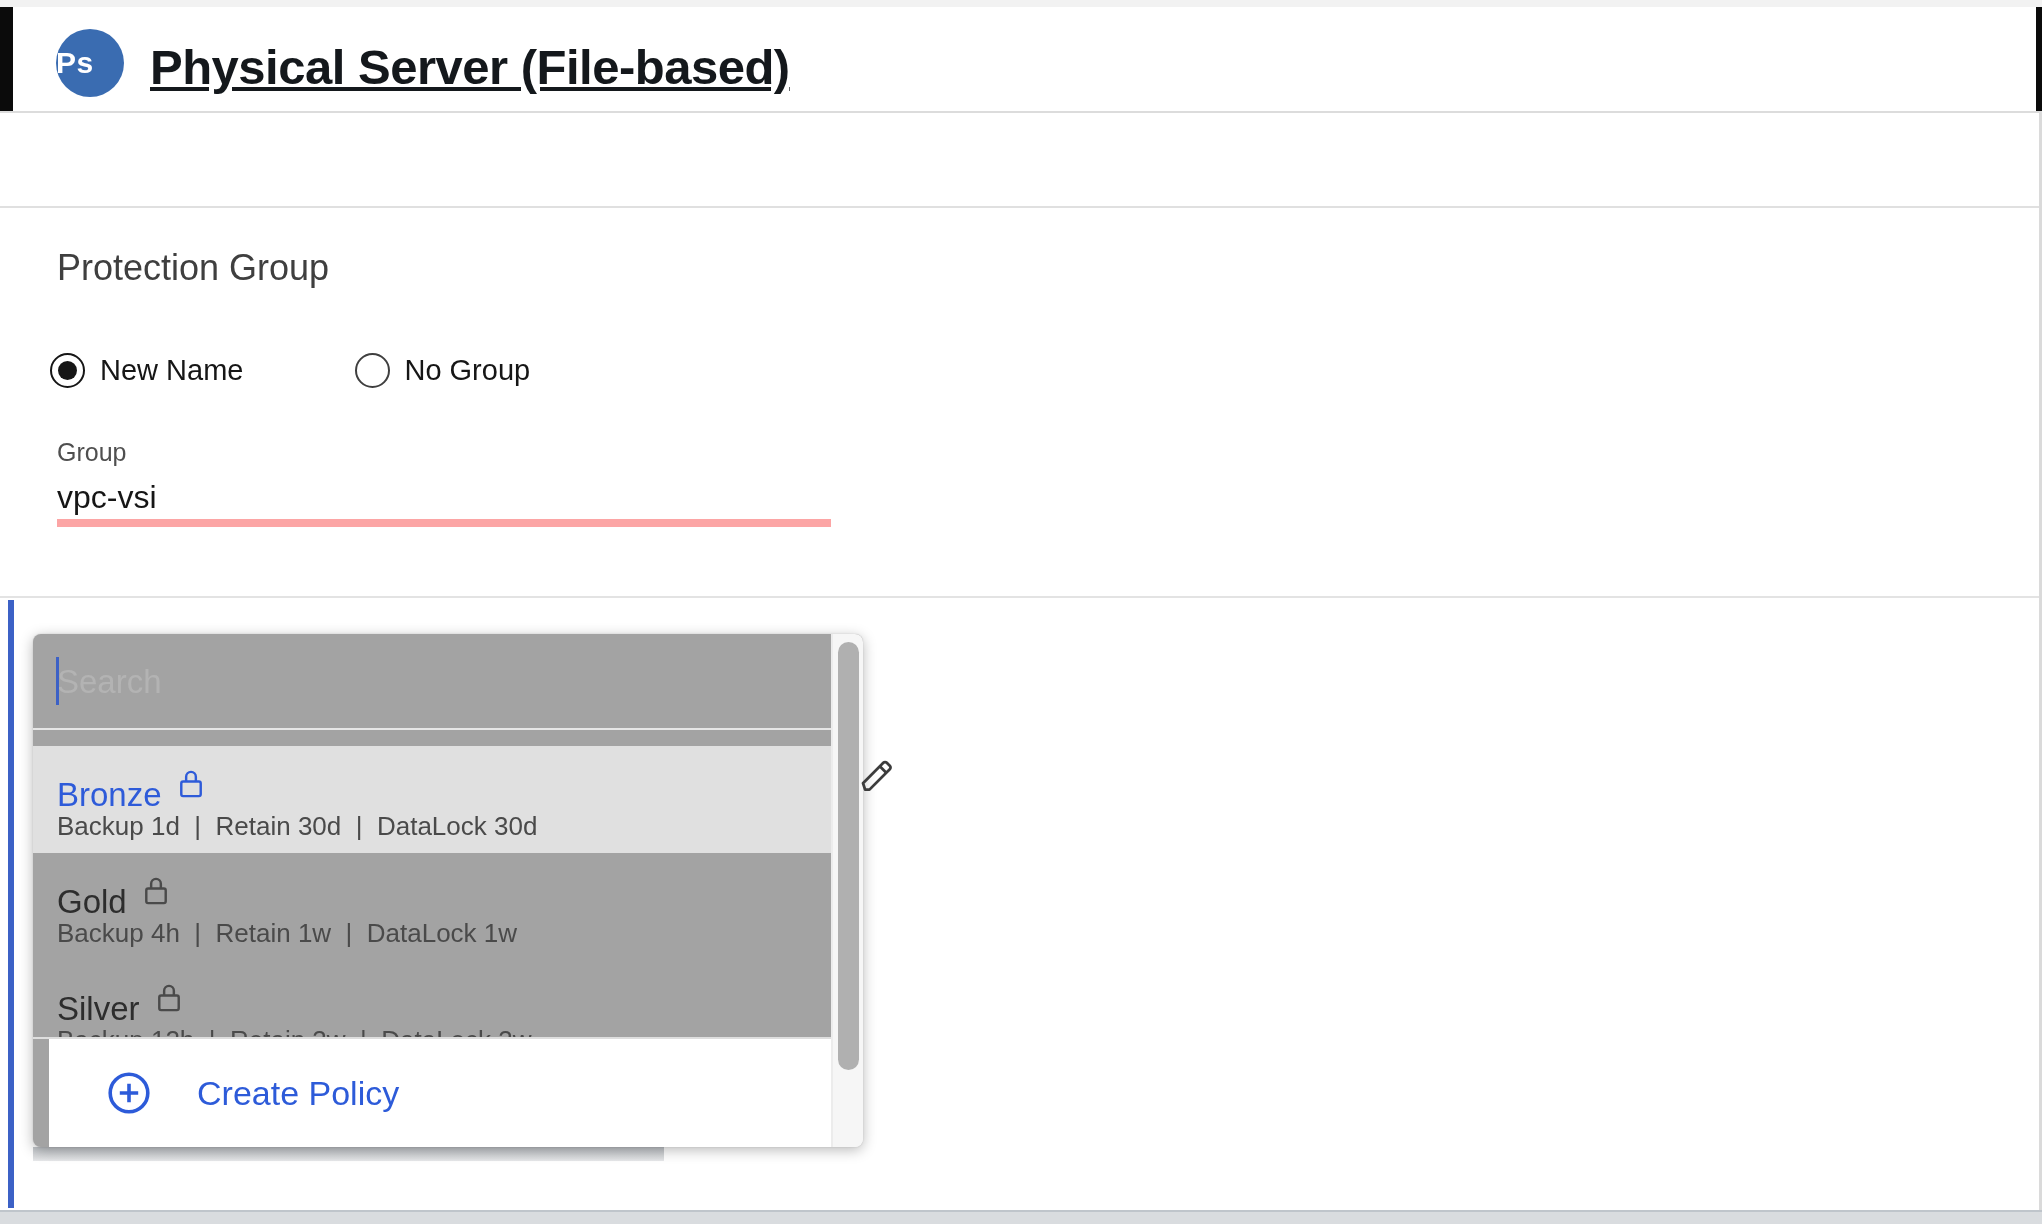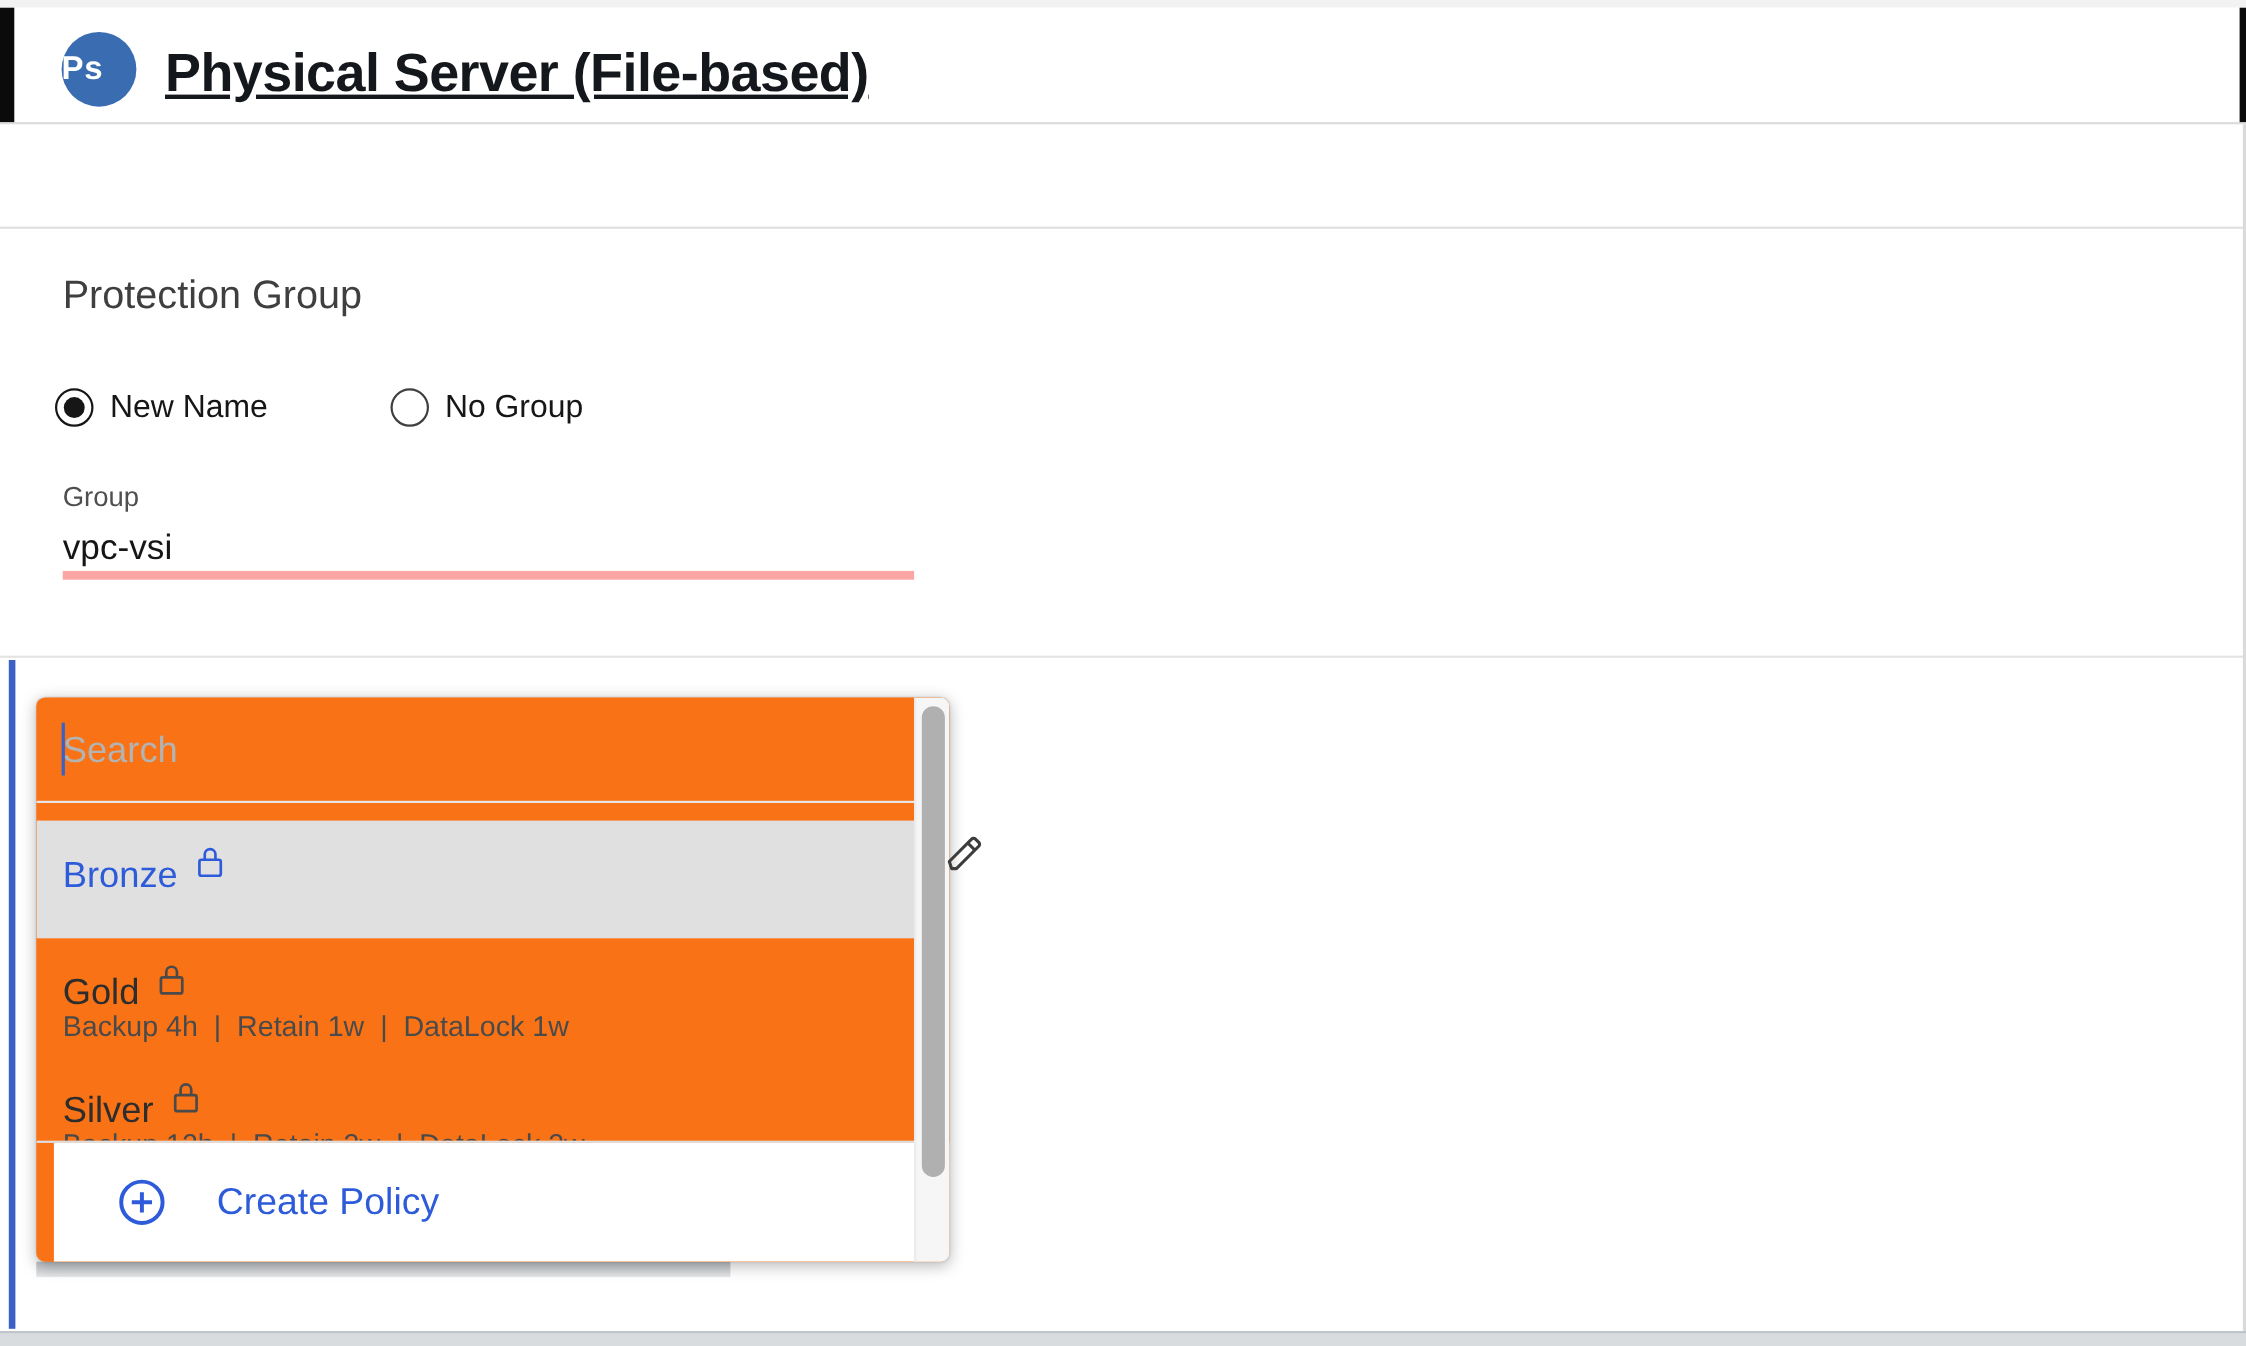--- a/index.html
+++ b/index.html
@@ -37,21 +37,21 @@
   .name-input { position:absolute; left:57px; top:475px; width:774px; height:52px; border:none;
                 border-bottom:8px solid #fca5a5; font-size:32px; color:#161616; background:transparent;
                 font-family:"Liberation Sans", sans-serif; padding:0; outline:none; }
 
   .divider-596 { position:absolute; left:0; top:596px; width:2042px; height:2px; background:#e3e3e3; }
 
   
   .accent-bar { position:absolute; left:8px; top:600px; width:6px; height:608px; background:#3c61c6; }
 
   
-  .panel { position:absolute; left:33px; top:634px; width:830px; height:513px; background:#f97316;
+  .panel { position:absolute; left:33px; top:634px; width:830px; height:513px; background:#a3a3a3;
            border-radius:8px; box-shadow:0 3px 14px rgba(0,0,0,0.28), 0 0 2px rgba(0,0,0,0.12); z-index:10; overflow:hidden; }
 
   .search-area { position:absolute; left:0; top:0; width:798px; height:96px; border-bottom:2px solid #e6e6e6; }
   .search-input { position:absolute; left:24px; top:18px; width:740px; height:60px; border:none; outline:none;
                   font-size:33px; color:#161616; font-family:"Liberation Sans", sans-serif; background:transparent; }
   .search-input::placeholder { color:#b3b3b3; }
   .caret { position:absolute; left:23px; top:23px; width:3px; height:48px; background:#3c61c6; }
 
   .list-viewport { position:absolute; left:0; top:98px; width:798px; height:305px; overflow:hidden; }
   .list-pad { height:14px; }
@@ -141,20 +141,21 @@
       <div class="policy-row selected">
         <div class="policy-title-line">
           <span class="policy-name">Bronze</span>
           <span class="lock-icon">
             <svg viewBox="0 0 24 28" width="30" height="34" fill="none" stroke="#2e5bd9" stroke-width="2">
               <rect x="4" y="12" width="16" height="12" rx="1.5"></rect>
               <path d="M8 12 V8 a4 4 0 0 1 8 0 v4"></path>
             </svg>
           </span>
         </div>
+        <div class="policy-details">Backup 1d  |  Retain 30d  |  DataLock 30d</div>
       </div>
 
       <div class="policy-row">
         <div class="policy-title-line">
           <span class="policy-name">Gold</span>
           <span class="lock-icon">
             <svg viewBox="0 0 24 28" width="30" height="34" fill="none" stroke="#4a4a4a" stroke-width="2">
               <rect x="4" y="12" width="16" height="12" rx="1.5"></rect>
               <path d="M8 12 V8 a4 4 0 0 1 8 0 v4"></path>
             </svg>

